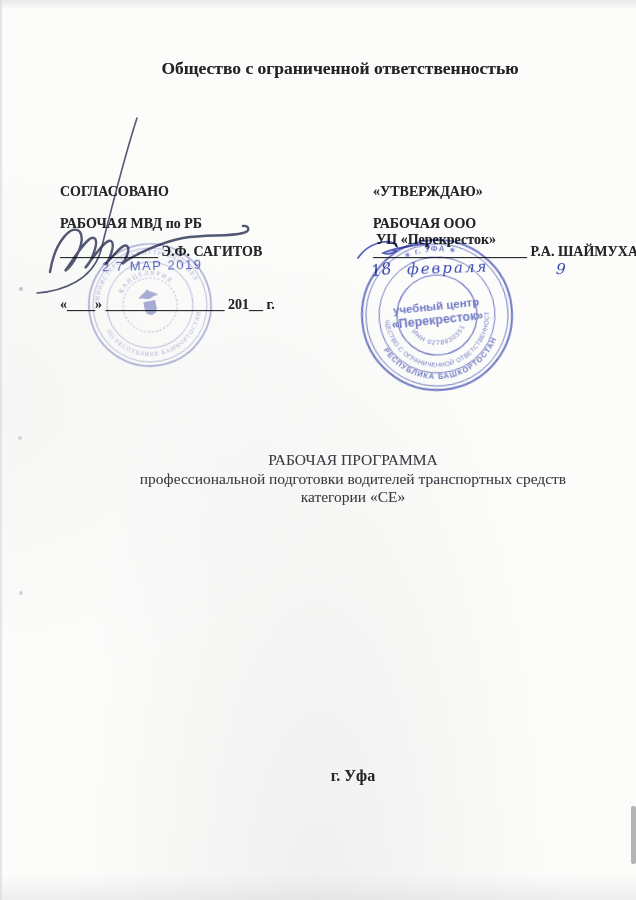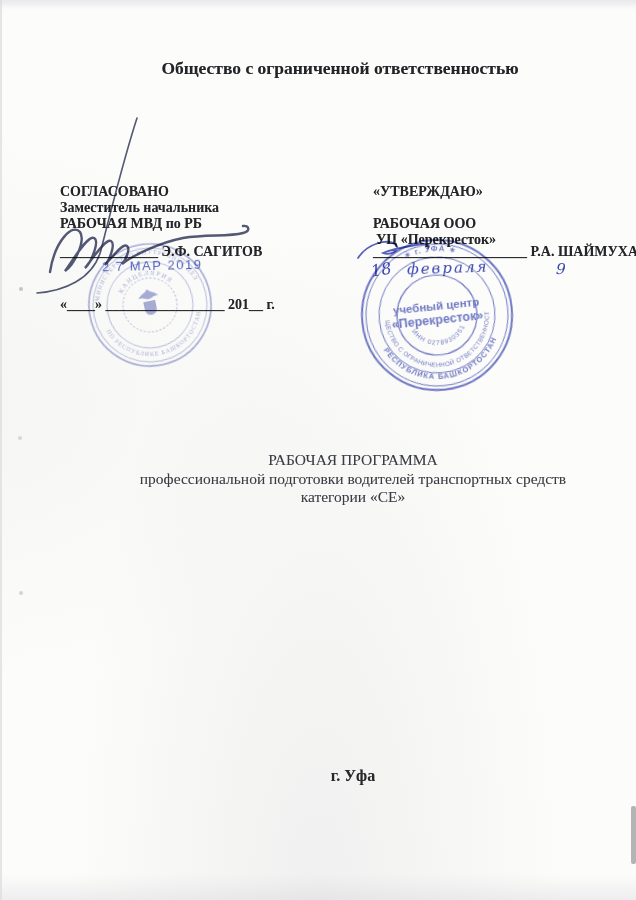--- a/index.html
+++ b/index.html
@@ -62,21 +62,20 @@
   <div class="abs artifact corner-streak"></div>
   <div class="abs artifact speck" style="left:19px;top:287px;"></div>
   <div class="abs artifact speck" style="left:18px;top:436px;opacity:.35;"></div>
   <div class="abs artifact speck" style="left:19px;top:591px;opacity:.4;"></div>
 
   <div class="abs hdr">
     <div>Общество с ограниченной ответственностью</div>
   </div>
 
   <div class="abs appr" style="left:60px;top:184px;">СОГЛАСОВАНО</div>
-  <div class="abs appr" style="left:60px;top:200px;">Заместитель начальника</div>
   <div class="abs appr" style="left:60px;top:216px;">РАБОЧАЯ МВД по РБ</div>
   <div class="abs appr" style="left:60px;top:244px;">
     <span>______________</span>
     <span>Э.Ф. САГИТОВ</span>
   </div>
   <div class="abs appr" style="left:60px;top:261px;margin-top:36px;">«____» _________________ 201__ г.</div>
 
   <div class="abs appr" style="left:373px;top:184px;">«УТВЕРЖДАЮ»</div>
   <div class="abs appr" style="left:373px;top:216px;">РАБОЧАЯ ООО</div>
   <div class="abs appr" style="left:376px;top:232px;">УЦ «Перекресток»</div>

